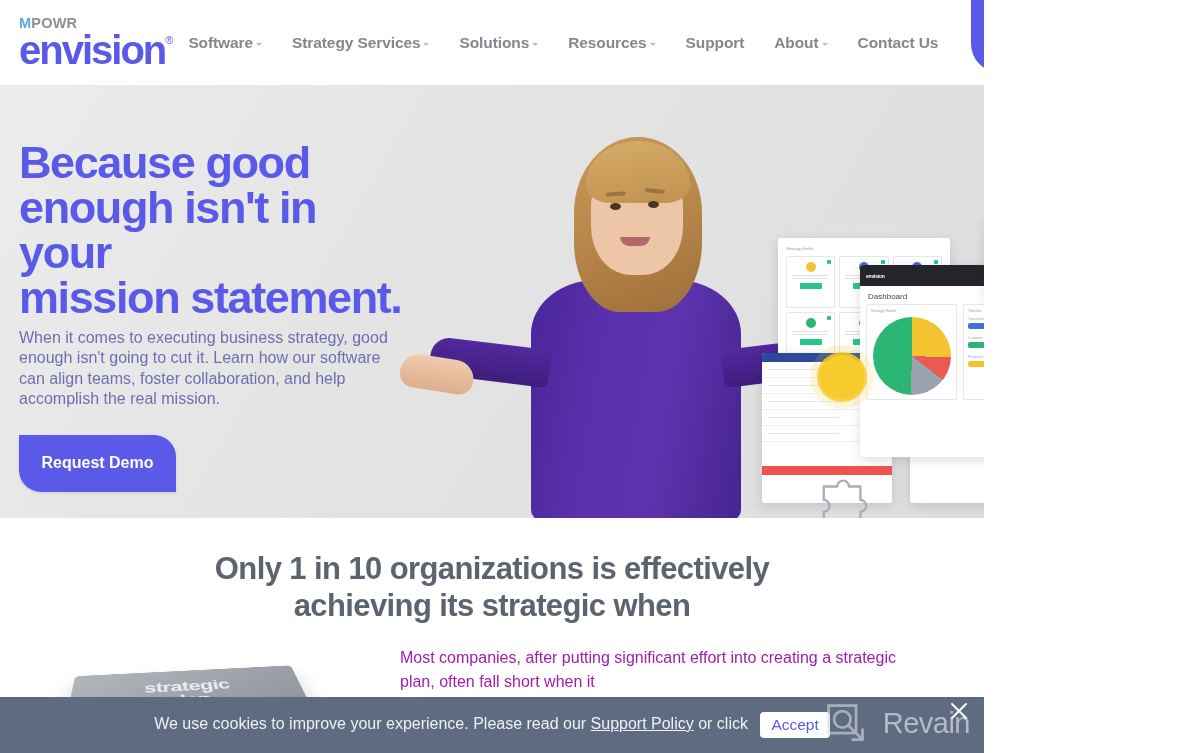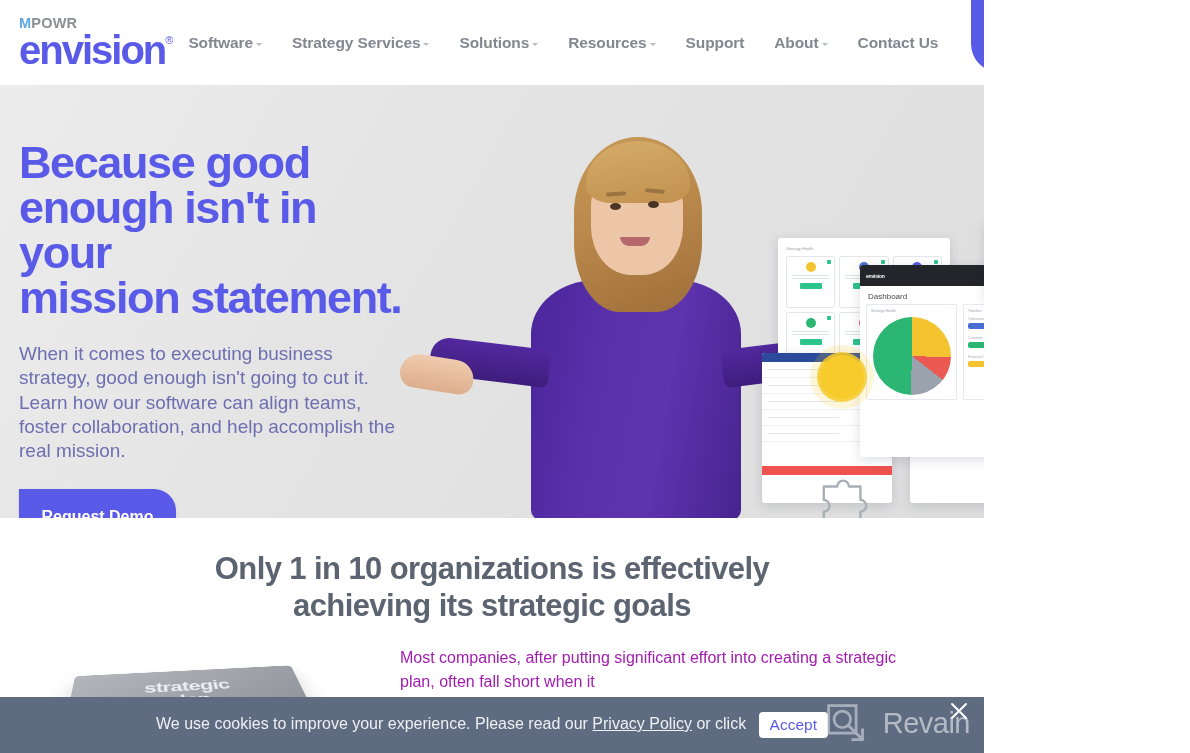--- a/index.html
+++ b/index.html
@@ -105,22 +105,22 @@
     z-index: 6;
   }
   .hero-title {
     font-size: 45px;
     line-height: 1.0;
     font-weight: bold;
     color: #5a5ae8;
     letter-spacing: -1.4px;
   }
   .hero-sub {
-    margin-top: 22px;
-    font-size: 19px;
+    margin-top: 8px;
+    font-size: 16px;
     line-height: 1.28;
     color: #6d6fb0;
     width: 380px;
   }
   .hero-btn {
     margin-top: 25px;
     display: inline-flex;
     align-items: center;
     justify-content: center;
     background: #5a5ae8;
@@ -605,40 +605,40 @@
           <rect x="6" y="40" width="28" height="7" rx="2" fill="none" stroke="#a8adb6" stroke-width="2.2"></rect>
         </svg>
       </div>
     </div>
 
   </div>
 
   <div class="section">
     <h2 class="sec-title">
       <span>Only 1 in 10 organizations is effectively achieving its</span>
-      <span>strategic goals</span>
+      <span>strategic when</span>
     </h2>
     <div class="sec-row">
       <div class="sec-left">
         <div class="book">
           <div class="cover">
             <span><span>strategic</span><br><span>plan</span></span>
           </div>
           <div class="pages"></div>
         </div>
       </div>
       <div class="sec-right">
         <p class="sec-para">Most companies, after putting significant effort into creating a strategic plan, often fall short when it</p>
       </div>
     </div>
   </div>
 
   <div class="cookie">
     <div class="cookie-text">
-      <span>We use cookies to improve your experience. Please read our </span><span class="cookie-link">Privacy Policy</span><span> or click </span><span class="cookie-accept">Accept</span>
+      <span>We use cookies to improve your experience. Please read our </span><span class="cookie-link">Support Policy</span><span> or click </span><span class="cookie-accept">Accept</span>
     </div>
   </div>
 
   <svg class="wm-close" viewBox="0 0 22 22">
     <path d="M4 4 L18 18 M18 4 L4 18" stroke="currentColor" stroke-width="2" stroke-linecap="round" fill="none"></path>
   </svg>
   <div class="wm">
     <svg class="wm-mark" viewBox="0 0 48 48">
       <rect x="5" y="5" width="30" height="30" fill="none" stroke="#d6dae1" stroke-width="3"></rect>
       <circle cx="20" cy="20" r="9" fill="none" stroke="#d6dae1" stroke-width="3"></circle>

